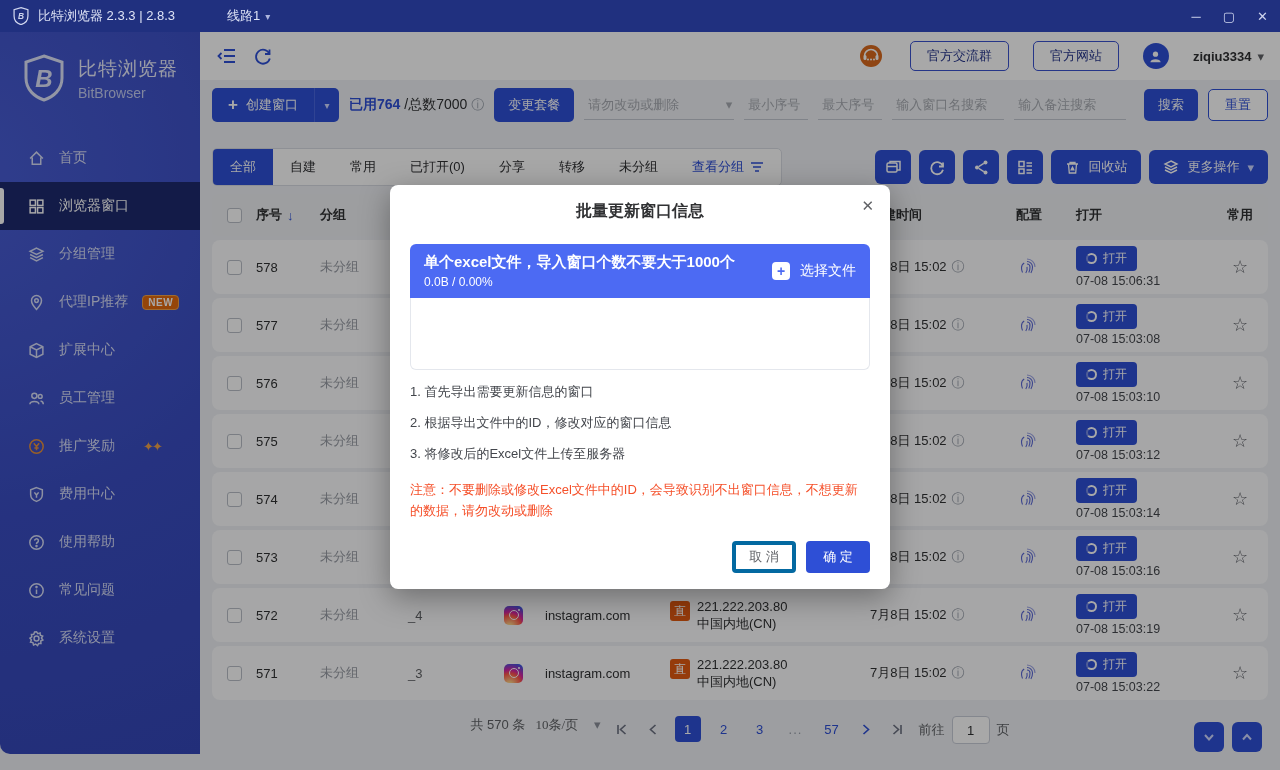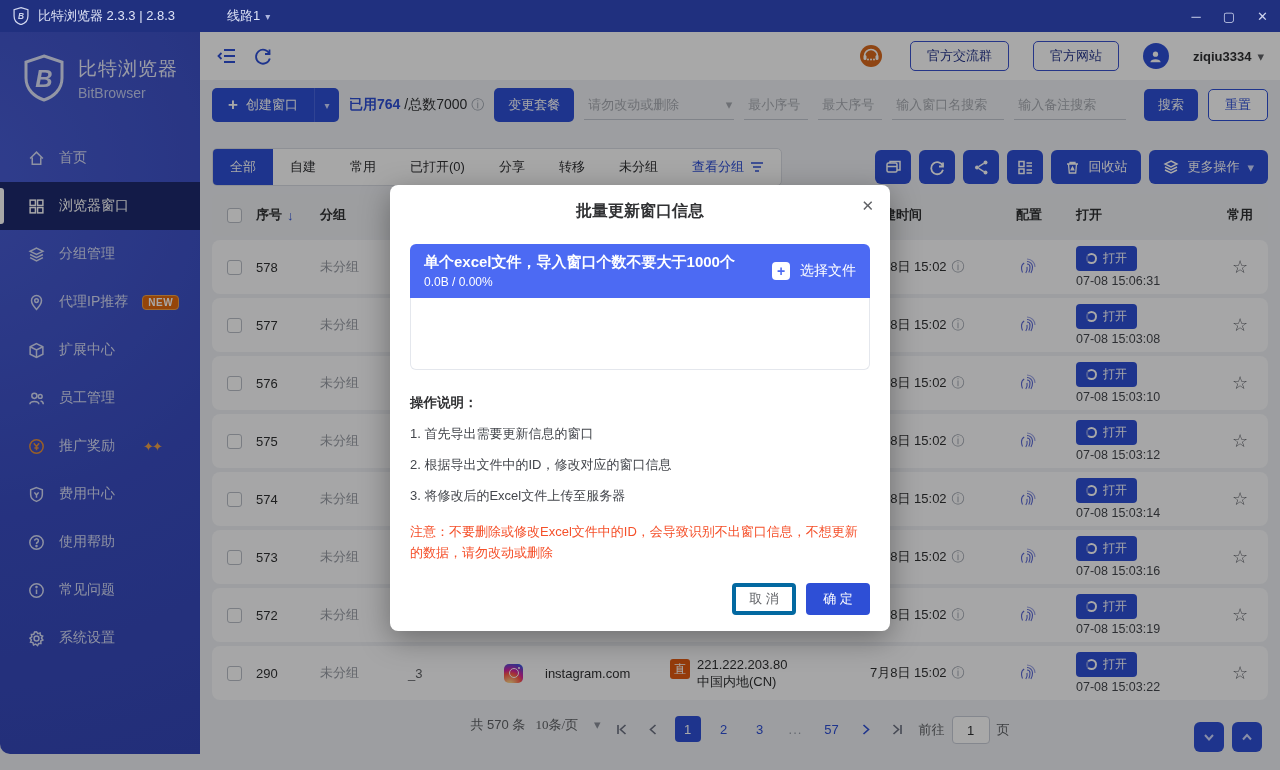--- a/index.html
+++ b/index.html
@@ -620,21 +620,21 @@
               </button>
             <span class="open-time">07-08 15:03:19</span>
           </div>
           <div class="c-star">☆</div>
         </div>
 
         <div class="tgrid trow">
           <div class="cell c-check">
               <span class="checkbox"></span>
             </div>
-          <div>290</div>
+          <div>571</div>
           <div class="muted">未分组</div>
           <div class="c-name">_3</div>
           <div class="c-platform">
             <span class="ig-icon"></span>
             <span>instagram.com</span>
           </div>
           <div class="c-ip">
             <span class="direct-badge">直</span>
             <span class="ip-lines">
                 <span>221.222.203.80</span>
@@ -725,21 +725,20 @@
       <div class="uh-left">
         <div class="uh-line1">单个excel文件，导入窗口个数不要大于1000个</div>
         <div class="uh-line2">0.0B / 0.00%</div>
       </div>
       <div class="file-select">
         <span class="plus-box">+</span>
         <span>选择文件</span>
       </div>
     </div>
     <div class="upload-body"></div>
-    <div class="instr-title">操作说明：</div>
     <div class="instr-item">1. 首先导出需要更新信息的窗口</div>
     <div class="instr-item">2. 根据导出文件中的ID，修改对应的窗口信息</div>
     <div class="instr-item">3. 将修改后的Excel文件上传至服务器</div>
     <div class="warning">注意：不要删除或修改Excel文件中的ID，会导致识别不出窗口信息，不想更新的数据，请勿改动或删除</div>
     <div class="modal-footer">
       <button class="btn-cancel">取 消</button>
       <button class="btn-confirm">确 定</button>
     </div>
   </div>
 

